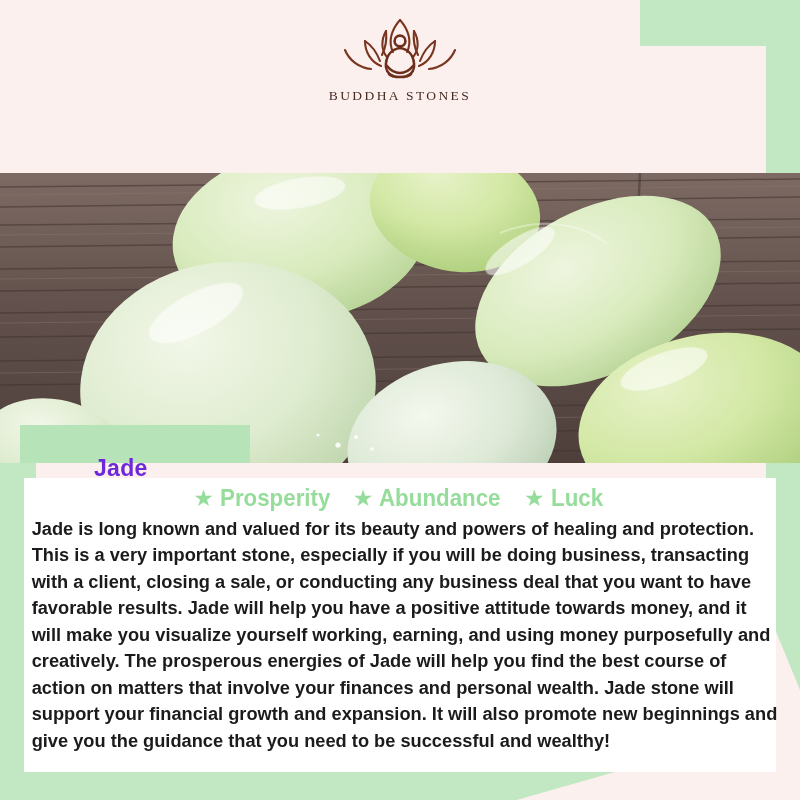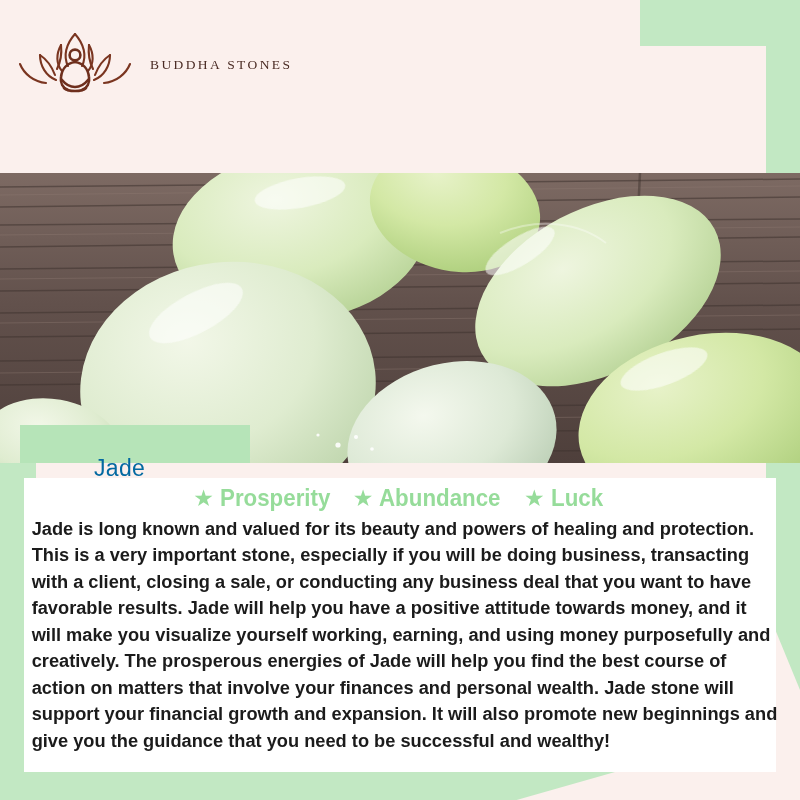--- a/index.html
+++ b/index.html
@@ -18,41 +18,41 @@
     clip-path:polygon(0 0,100% 0,100% 100%,100% 100%,0 88%);}
   .deco-left{left:0;top:230px;width:36px;height:470px;}
   .deco-left-top{left:0;top:193px;width:36px;height:40px;
     clip-path:polygon(0 100%,100% 100%,100% 0,28% 0);}
   .deco-bottom{left:0;top:772px;width:615px;height:28px;
     clip-path:polygon(0 0,100% 0,84% 100%,0 100%);}
   .deco-left-strip{left:0;top:463px;width:36px;height:309px;}
 
   
   .logo-wrap{position:absolute;left:0;top:14px;width:800px;height:100px;
-    display:flex;flex-direction:row;align-items:center;justify-content:flex-start;}
+    display:flex;flex-direction:column;align-items:center;justify-content:flex-start;}
   .logo-mark{width:150px;height:72px;}
   .logo-text{margin-top:2px;font-family:"Liberation Serif",serif;
     font-size:13.5px;letter-spacing:2.4px;color:#4a2b24;font-weight:400;}
 
   
   .title-band{position:absolute;left:168px;top:118px;width:464px;height:55px;
     background:#fdfaf7;display:flex;align-items:center;justify-content:center;z-index:4;}
   .title-text{font-size:34px;font-weight:bold;color:#96dc9a;
     font-family:"Liberation Sans Narrow","Liberation Sans",sans-serif;
     transform:scaleX(.92);transform-origin:center;white-space:nowrap;
     letter-spacing:.2px;}
 
   
   .photo{position:absolute;left:0;top:173px;width:800px;height:290px;overflow:hidden;z-index:1;}
   .photo svg{display:block;width:800px;height:290px;}
 
   
   .jade-band{position:absolute;left:20px;top:425px;width:230px;height:38px;
     background:#b6e4b8;display:flex;align-items:center;z-index:3;}
-  .jade-text{margin-left:74px;font-size:23px;font-weight:normal;color:#0369a1;
+  .jade-text{margin-left:74px;font-size:23px;font-weight:bold;color:#6d28d9;
     font-family:"Liberation Sans",sans-serif;letter-spacing:.3px;margin-top:48px;}
 
   
   .content{position:absolute;left:24px;top:478px;width:752px;height:294px;
     background:#ffffff;z-index:2;box-sizing:border-box;padding:4px 0 0 0;}
   .benefits{display:flex;align-items:center;justify-content:center;gap:14px;
     height:32px;}
   .benefit{display:flex;align-items:center;gap:6px;}
   .star{color:#96dc9a;font-size:23px;line-height:1;}
   .benefit-label{font-size:24px;font-weight:bold;color:#96dc9a;

